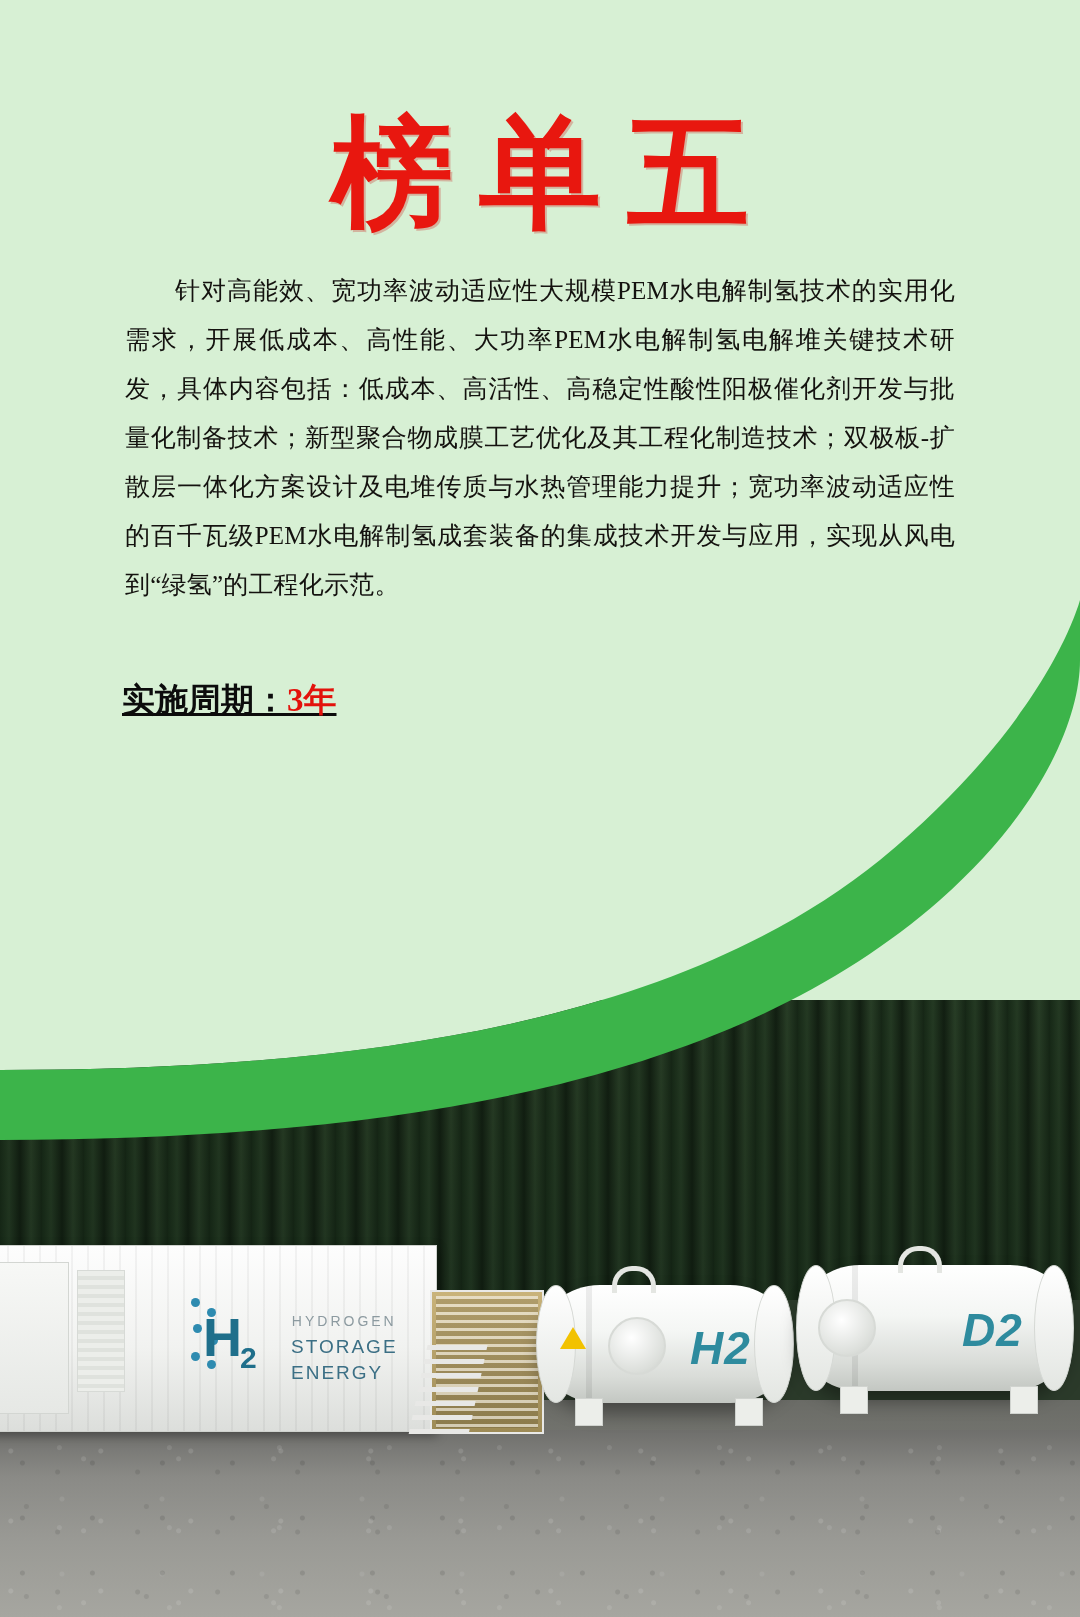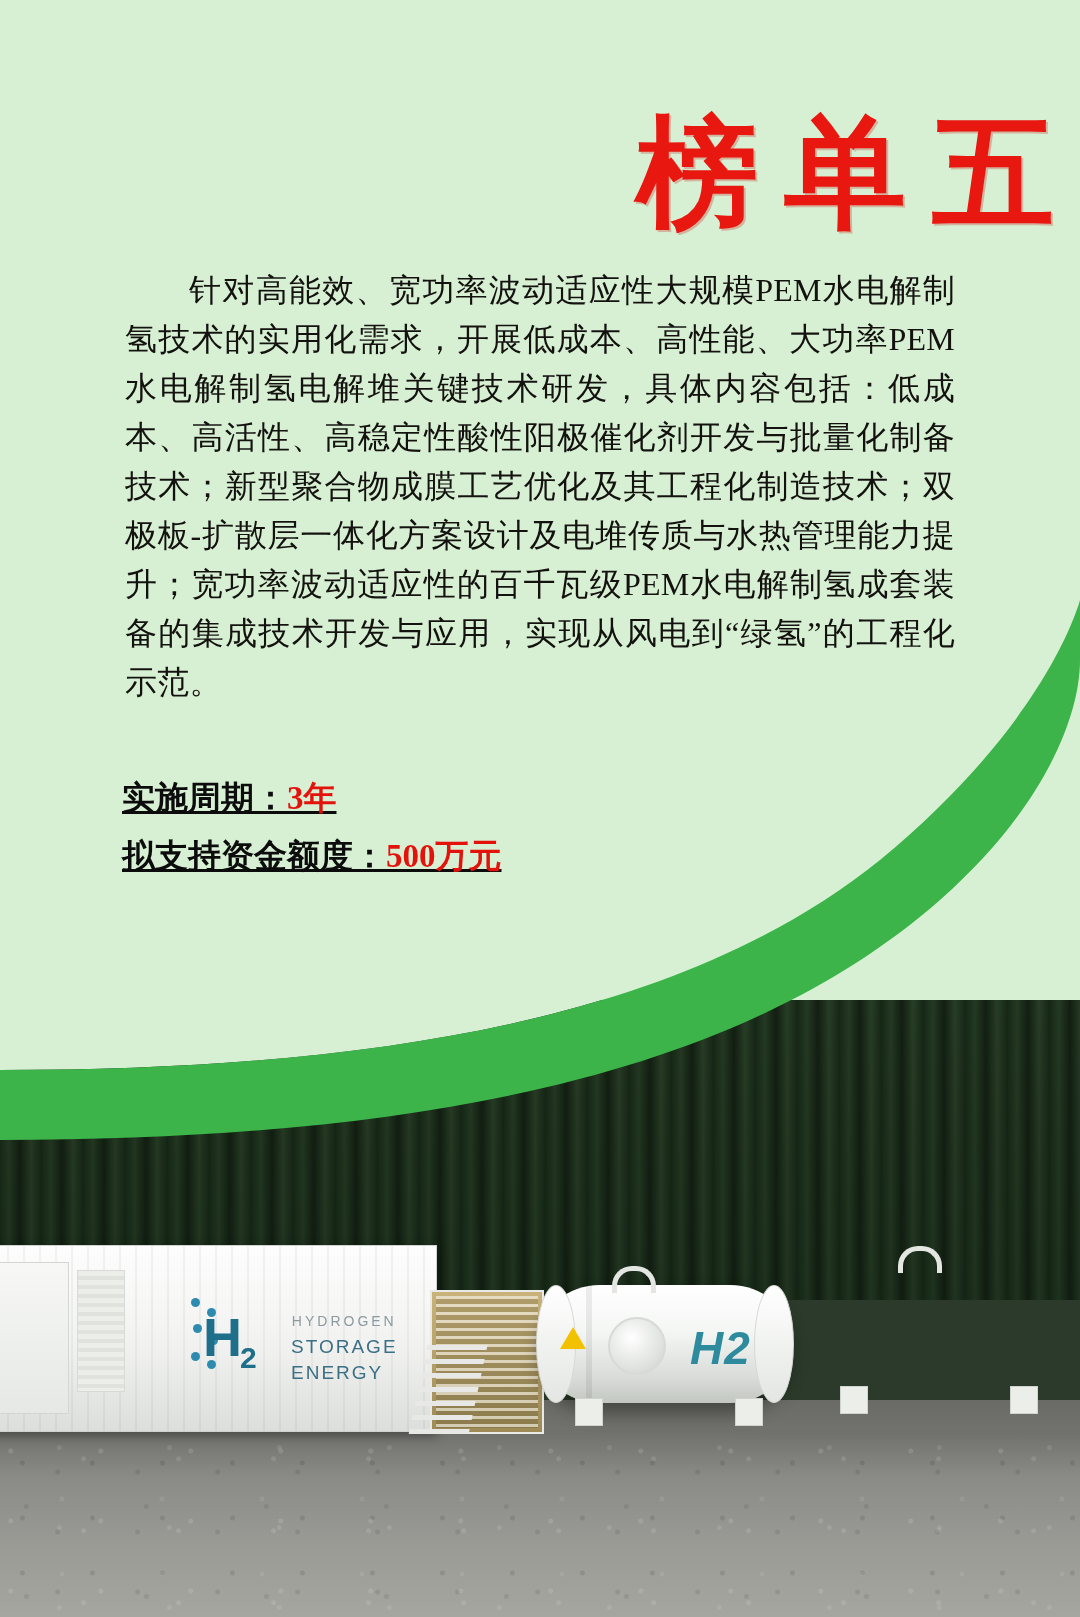--- a/index.html
+++ b/index.html
@@ -215,21 +215,21 @@
     pointer-events: none;
   }
   .curve svg { display:block; }
 
   
   .content {
     position: absolute;
     left: 0; top: 0; width: 1080px;
   }
   .title-stamp {
-    text-align: right;
+    text-align: center;
     margin-top: 108px;
     color: #e8170f;
     font-family: "DejaVu Serif", "Liberation Serif", serif;
     font-weight: 700;
     font-size: 122px;
     letter-spacing: 26px;
     text-indent: 26px;
     line-height: 1.05;
     text-shadow: 2px 2px 0 rgba(200,0,0,.25);
   }
@@ -240,21 +240,21 @@
     color: #111111;
     font-weight: 700;
     font-size: 38px;
     line-height: 56px;
     letter-spacing: 1px;
   }
   .body-text {
     margin: 30px auto 0;
     width: 830px;
     color: #14120f;
-    font-size: 32px;
+    font-size: 25px;
     line-height: 49px;
     text-align: justify;
     text-justify: inter-ideograph;
     text-indent: 2em;
     letter-spacing: .2px;
   }
   .facts {
     margin: 62px 0 0 122px;
     font-weight: 700;
     font-size: 33px;
@@ -311,39 +311,43 @@
       <div class="hatch" style="left:68px; top:32px;"></div>
       <div class="warning" style="left:20px; top:42px;">
           <div class="tri"></div>
         </div>
       <span class="tank-label" style="left:150px; top:36px;">H2</span>
     </div>
     <div class="tank-legs" style="left:575px; top:398px; width:26px;"></div>
     <div class="tank-legs" style="left:735px; top:398px; width:26px;"></div>
     <div class="tank-pipe" style="left:612px; top:266px;"></div>
 
+    <div class="tank" style="left:800px; top:265px; width:270px; height:126px;">
+      <div class="cap left"></div>
+      <div class="cap right"></div>
+      <div class="band" style="left:52px"></div>
+      <div class="hatch" style="left:18px; top:34px;"></div>
+      <span class="tank-label" style="left:162px; top:38px;">D2</span>
+    </div>
     <div class="tank-legs" style="left:840px; top:386px; width:26px;"></div>
     <div class="tank-legs" style="left:1010px; top:386px; width:26px;"></div>
     <div class="tank-pipe" style="left:898px; top:246px;"></div>
   </div>
 
   <div class="curve">
     <svg width="1080" height="560" viewBox="0 0 1080 560" xmlns="http://www.w3.org/2000/svg">
       <path d="M1080,0 C1080,0 1050,120 880,260 C700,405 420,470 0,470 L0,0 Z" fill="#d7f0d4"></path>
       <path d="M1080,0 C1080,0 1050,120 880,260 C700,405 420,470 0,470 L0,540 C470,540 760,458 940,300 C1040,212 1080,120 1080,60 Z" fill="#3cb44a"></path>
     </svg>
   </div>
 
   <div class="content">
     <div class="title-stamp">榜单五</div>
     <div class="body-text">针对高能效、宽功率波动适应性大规模PEM水电解制氢技术的实用化需求，开展低成本、高性能、大功率PEM水电解制氢电解堆关键技术研发，具体内容包括：低成本、高活性、高稳定性酸性阳极催化剂开发与批量化制备技术；新型聚合物成膜工艺优化及其工程化制造技术；双极板-扩散层一体化方案设计及电堆传质与水热管理能力提升；宽功率波动适应性的百千瓦级PEM水电解制氢成套装备的集成技术开发与应用，实现从风电到“绿氢”的工程化示范。</div>
 
     <div class="facts">
       <div>
         <span>实施周期：</span><span class="val">3年</span>
       </div>
-      <div>
-        <span>拟支持资金额度：</span><span class="val">500万元</span>
-      </div>
     </div>
   </div>
 
 </div>
 
 </body></html>

